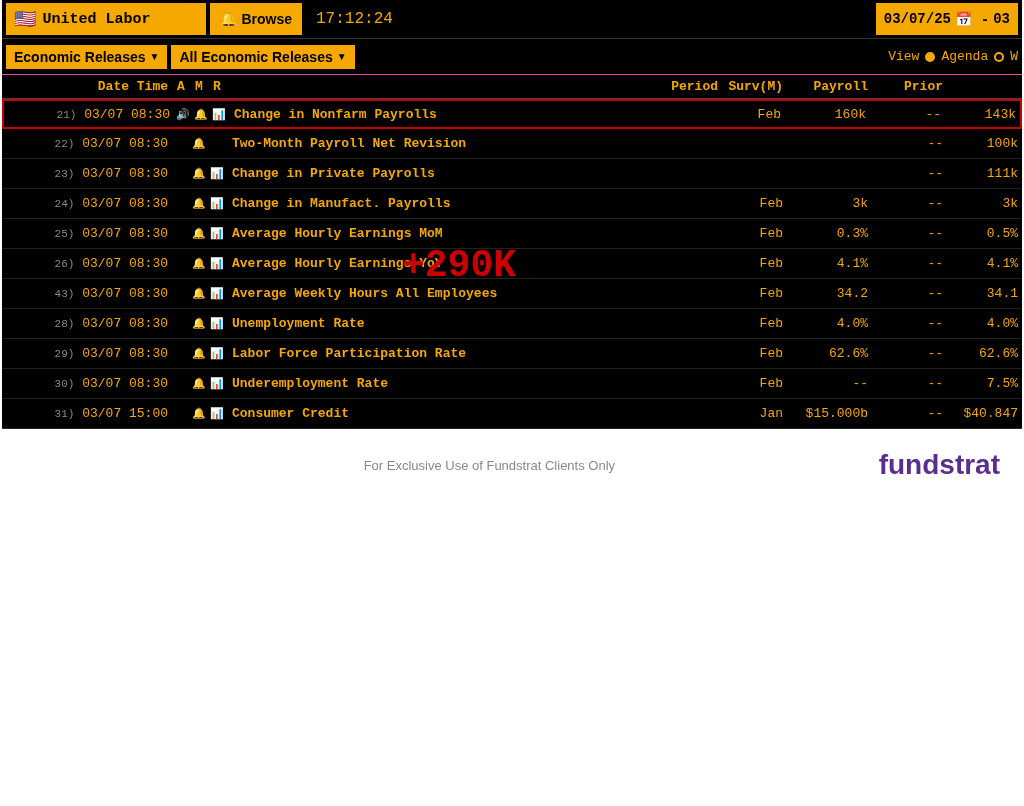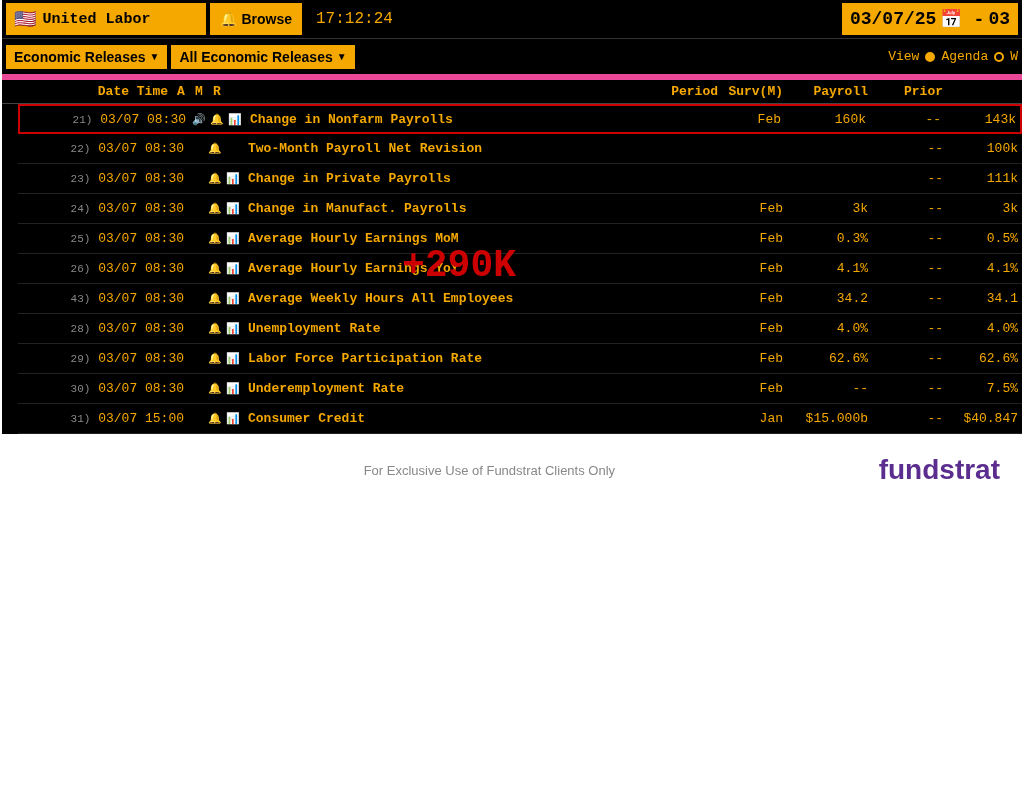--- a/index.html
+++ b/index.html
@@ -63,21 +63,21 @@
       font-weight: normal;
       padding: 0 10px;
     }
 
     .spacer { flex: 1; }
 
     .date-range {
       background: #f5a800;
       color: #000;
       font-weight: bold;
-      font-size: 18px;
+      font-size: 14px;
       padding: 3px 8px;
       height: 32px;
       display: flex;
       align-items: center;
     }
 
     
     .second-bar {
       display: flex;
       align-items: center;
@@ -131,21 +131,21 @@
       border: 2px solid #f5a800;
       background: transparent;
       display: inline-block;
     }
 
     
     .table-header {
       display: grid;
       grid-template-columns: 170px 18px 18px 18px 1fr 65px 85px 75px 75px;
       background: #000;
-      border-top: 6px solid #ec4899;
+      border-top: 1px solid #ec4899;
       border-bottom: 1px solid #444;
       padding: 2px 0;
     }
 
     .th {
       color: #f5a800;
       font-size: 13px;
       font-weight: bold;
       text-align: center;
       padding: 2px 2px;
@@ -161,21 +161,20 @@
       padding-right: 4px;
     }
 
     
     .table-row {
       display: grid;
       grid-template-columns: 170px 18px 18px 18px 1fr 65px 85px 75px 75px;
       border-bottom: 1px solid #222;
       align-items: center;
       min-height: 30px;
-      margin-left: 16px;
     }
 
     .table-row.highlighted {
       border: 2px solid #cc0000;
     }
 
     .td {
       color: #f5a800;
       font-size: 13px;
       text-align: center;

